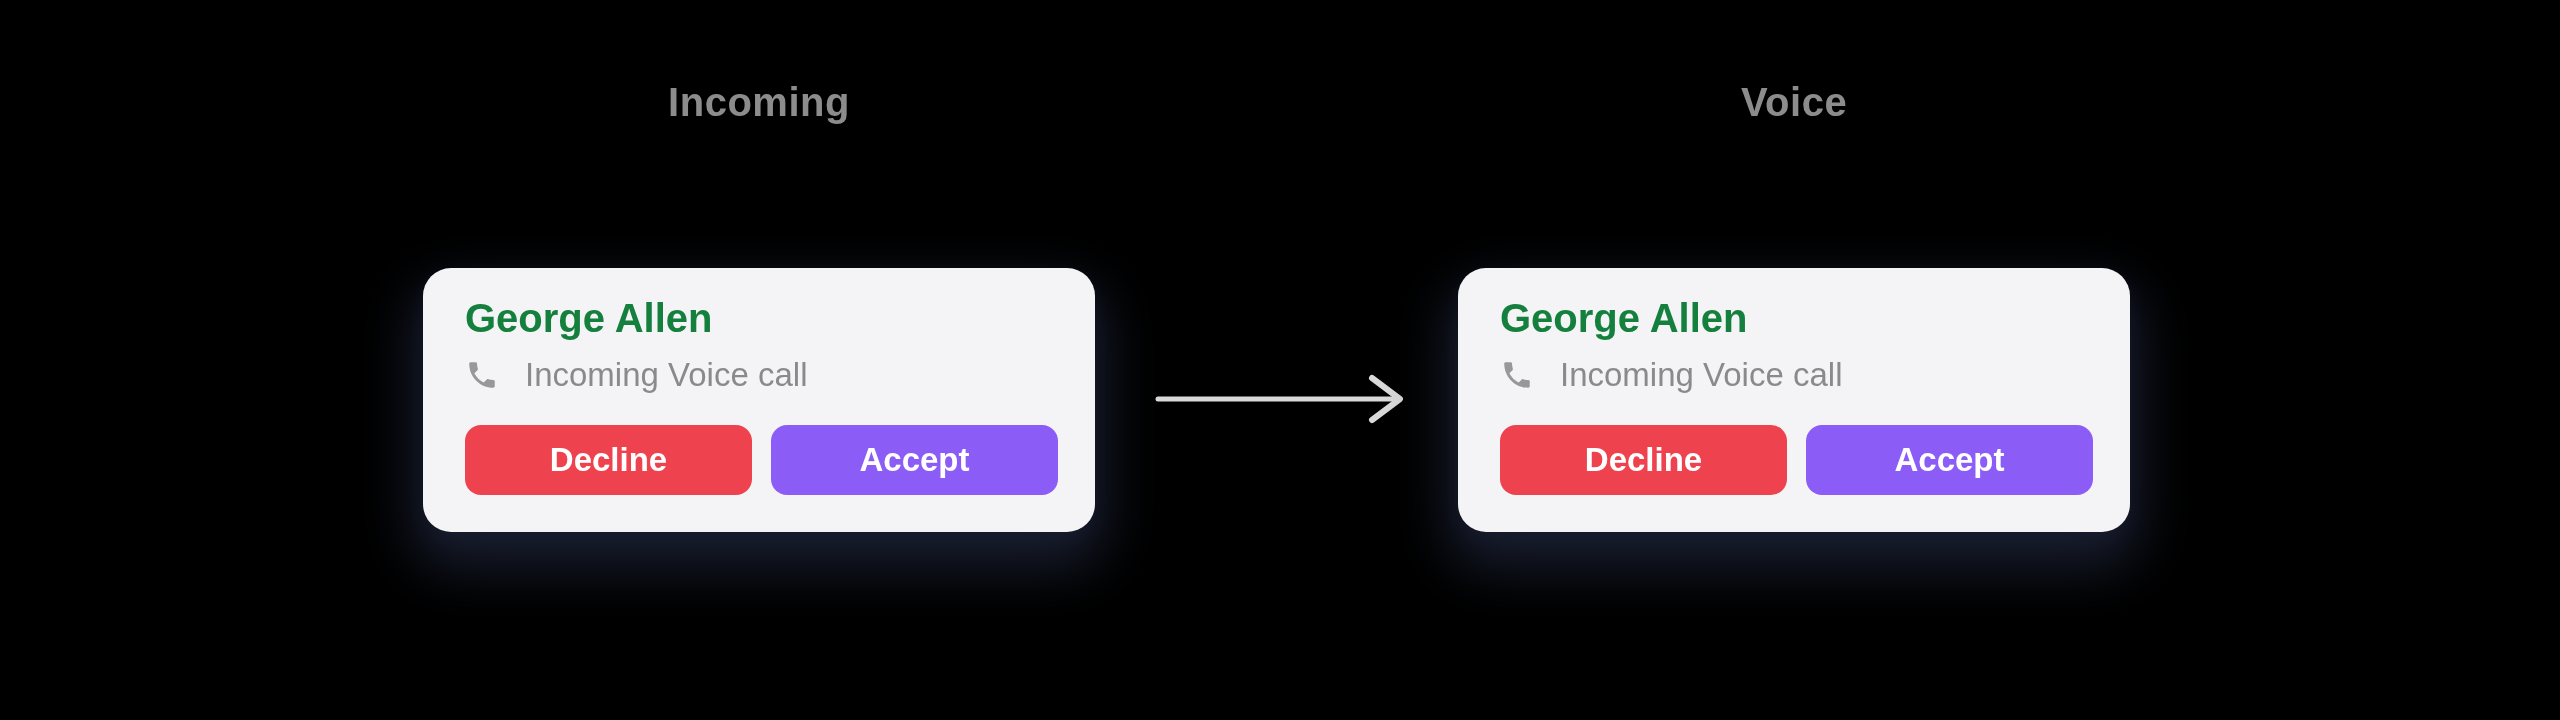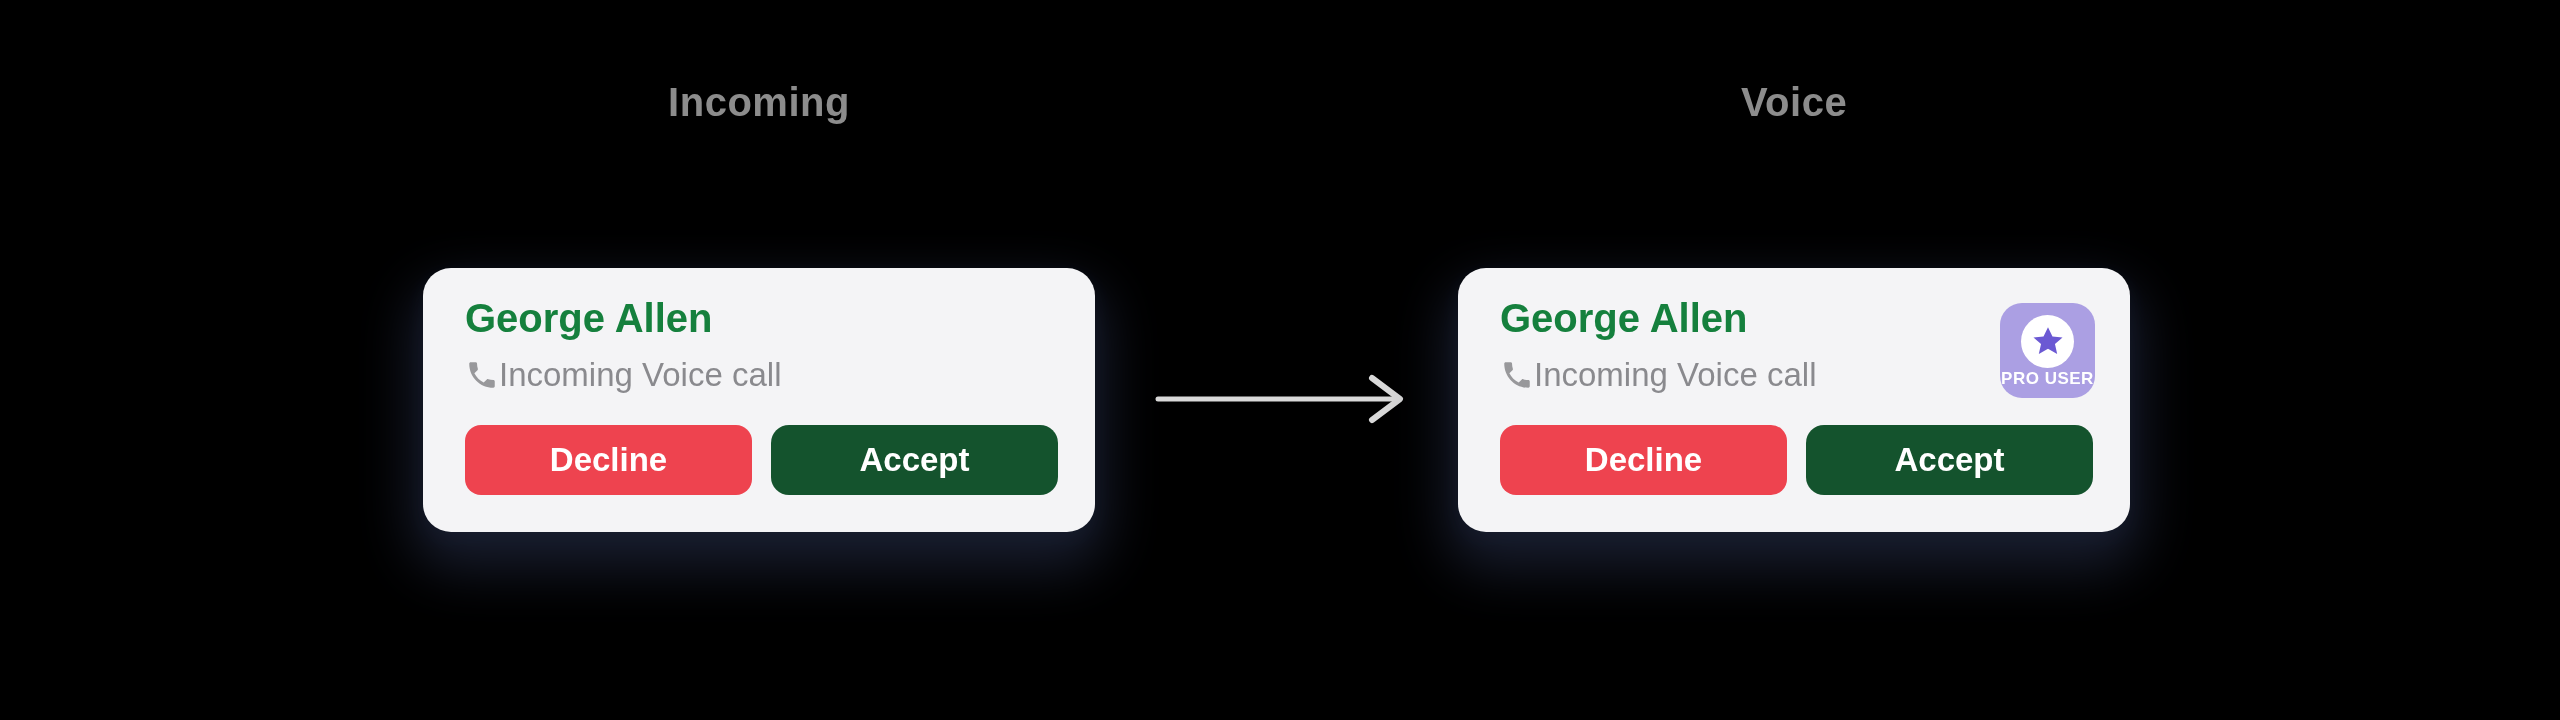--- a/index.html
+++ b/index.html
@@ -44,21 +44,21 @@
     line-height: 48px;
     font-weight: bold;
     color: #15803d;
   }
   .subtitle-row {
     position: absolute;
     left: 42px;
     top: 88px;
     display: flex;
     align-items: center;
-    gap: 0;
+    gap: 26px;
   }
   .phone-icon { width: 34px; height: 34px; flex: 0 0 auto; }
   .phone-icon svg { width: 100%; height: 100%; fill: #98989b; }
   .subtitle-text {
     font-size: 33px;
     color: #8a8a8e;
   }
 
   .avatar {
     position: absolute;
@@ -126,21 +126,21 @@
     color: #ffffff;
     font-family: "Liberation Sans", sans-serif;
     font-size: 33px;
     font-weight: bold;
     cursor: pointer;
     display: flex;
     align-items: center;
     justify-content: center;
   }
   .btn-decline { background: #ee434f; }
-  .btn-accept  { background: #14532d; border-radius: 18px; }
+  .btn-accept  { background: #8b5cf6; }
 
   .arrow {
     position: absolute;
     left: 1150px;
     top: 373px;
     width: 262px;
     height: 52px;
   }
 </style>
 </head>
@@ -173,25 +173,17 @@
 <div id="card-custom" class="call-card">
   <div class="caller-name">George Allen</div>
   <div class="subtitle-row">
     <span class="phone-icon">
       <svg viewBox="0 0 24 24">
           <path d="M6.62 10.79c1.44 2.83 3.76 5.14 6.59 6.59l2.2-2.2c.27-.27.67-.36 1.02-.24 1.12.37 2.33.57 3.57.57.55 0 1 .45 1 1V20c0 .55-.45 1-1 1-9.39 0-17-7.61-17-17 0-.55.45-1 1-1h3.5c.55 0 1 .45 1 1 0 1.25.2 2.45.57 3.57.11.35.03.74-.25 1.02l-2.2 2.2z"></path>
         </svg>
     </span>
     <span class="subtitle-text">Incoming Voice call</span>
   </div>
-  <div class="pro-badge">
-    <div class="star-circle">
-      <svg viewBox="0 0 24 24">
-          <path d="M12 2.2l2.98 6.1 6.72.62-5.06 4.46 1.48 6.6L12 16.55 5.88 19.98l1.48-6.6L2.3 8.92l6.72-.62z"></path>
-        </svg>
-    </div>
-    <div class="pro-label">PRO USER</div>
-  </div>
   <div class="button-row">
     <button class="btn btn-decline">Decline</button>
     <button class="btn btn-accept">Accept</button>
   </div>
 </div>
 
 </body></html>

